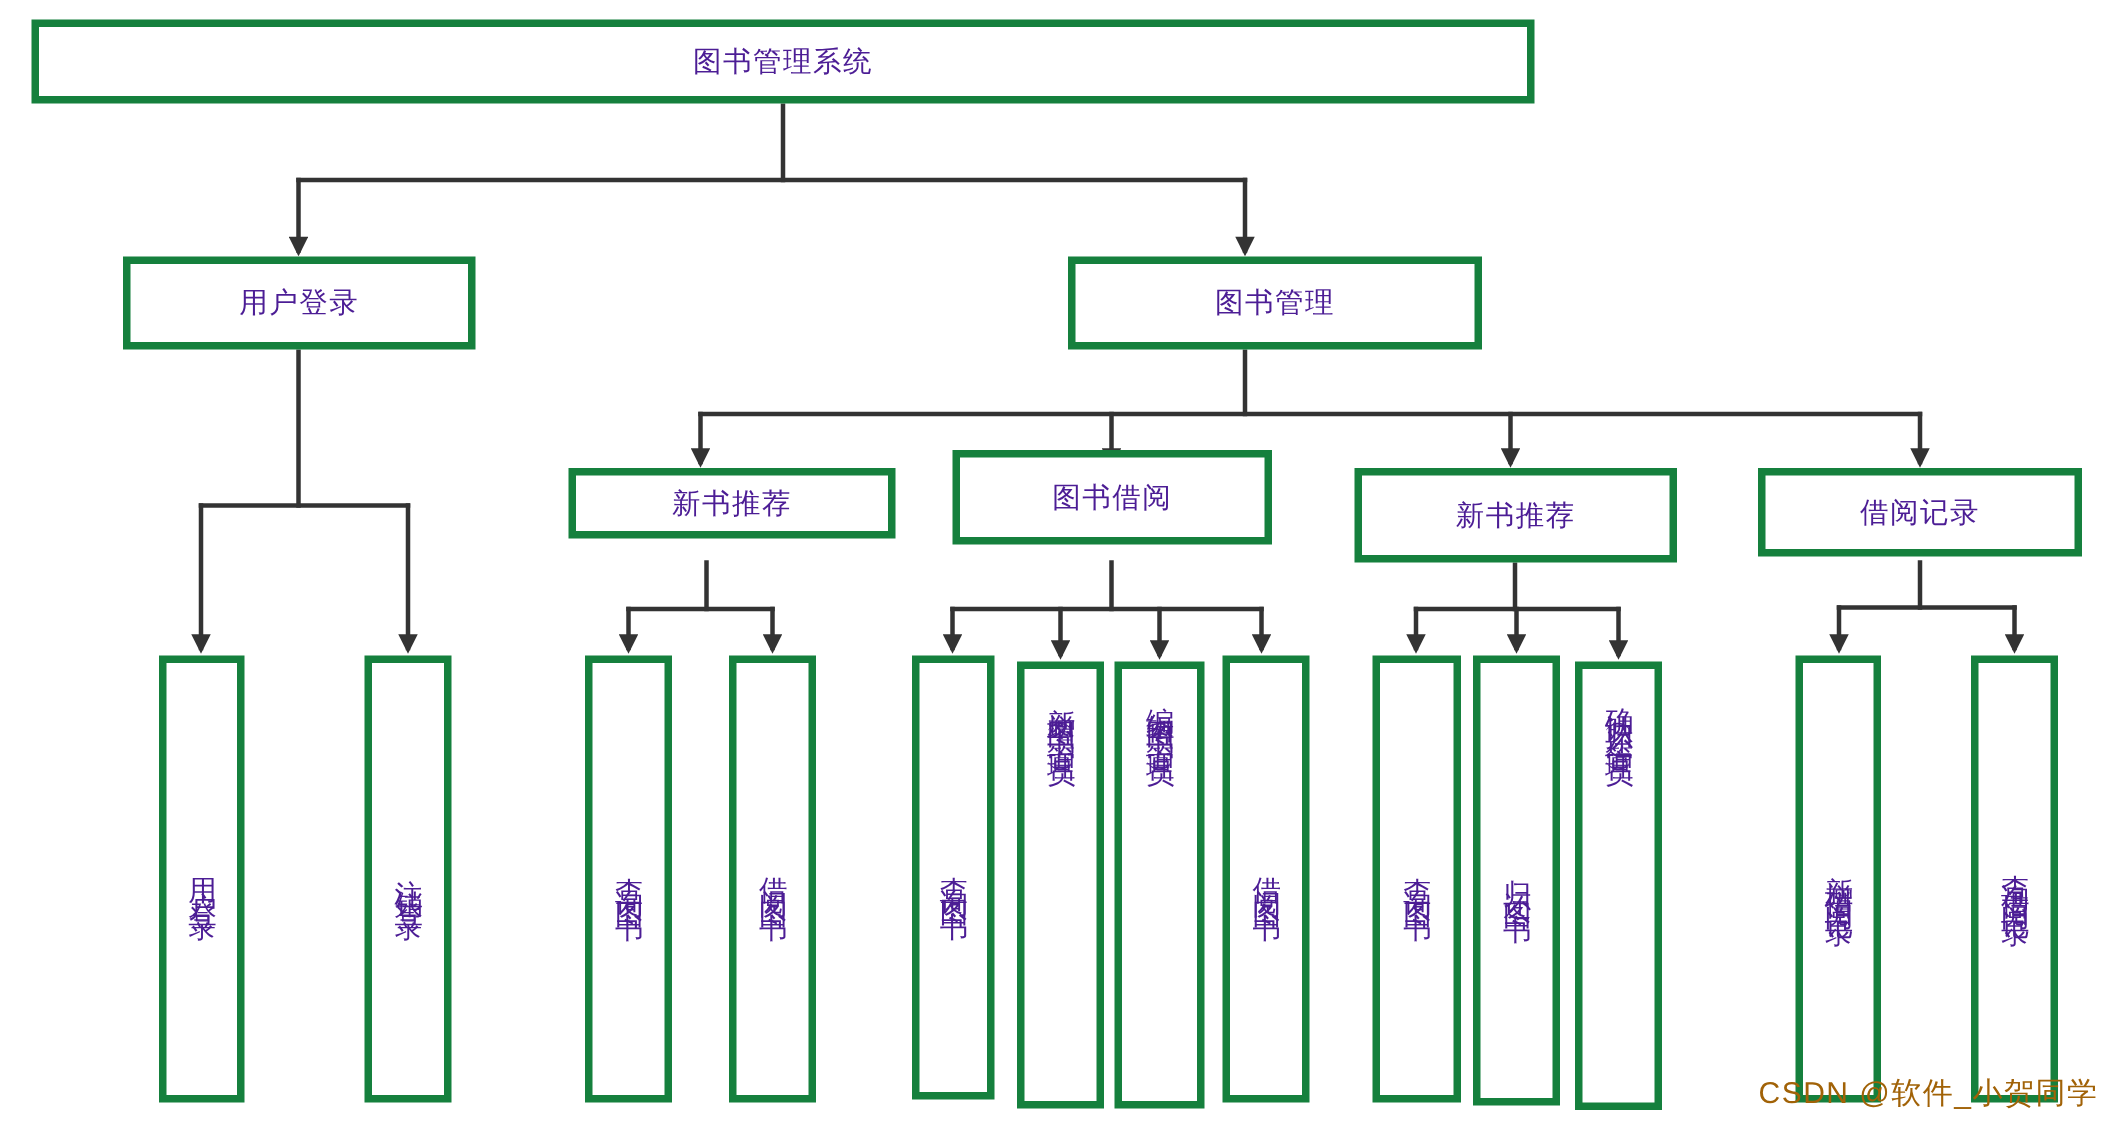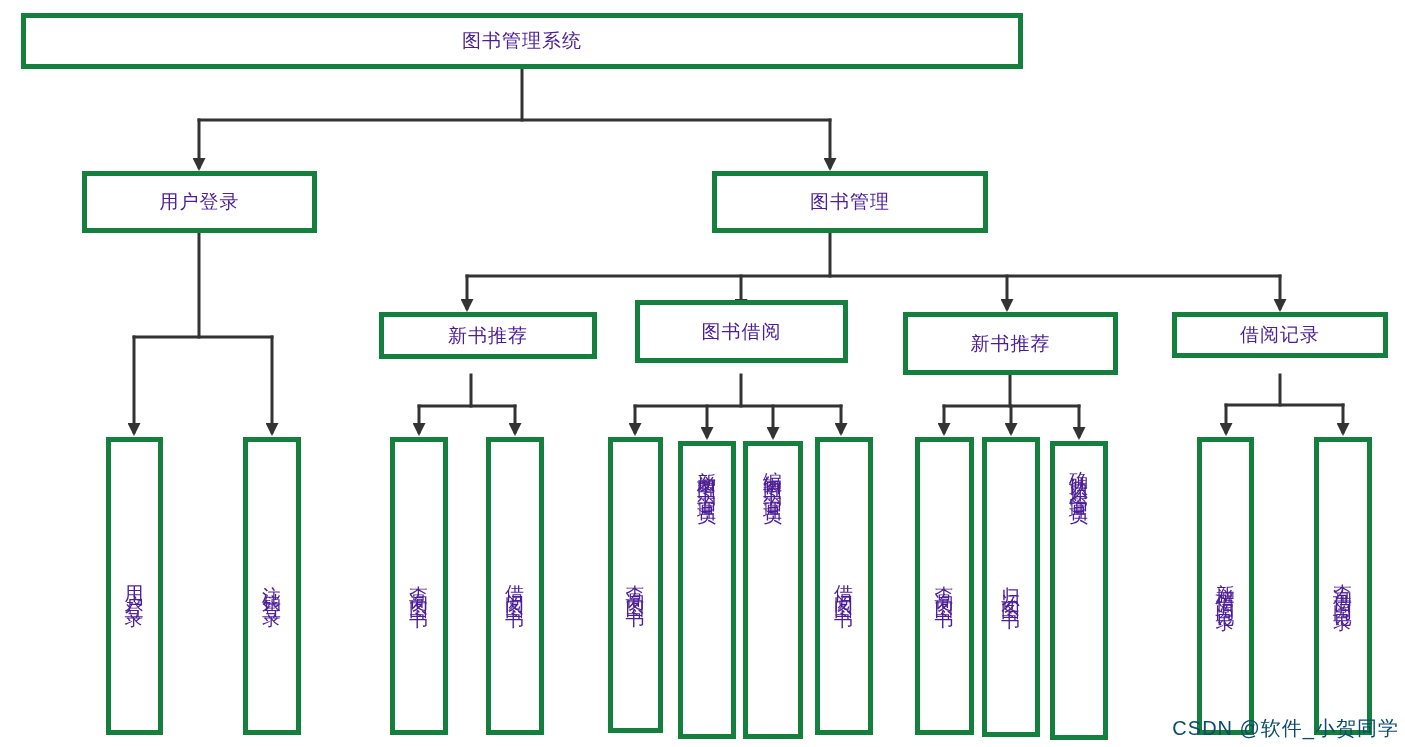--- a/index.html
+++ b/index.html
@@ -42,21 +42,21 @@
   .node.v.long{
     letter-spacing:5px;
     justify-content:flex-start;
     padding-top:10px;
   }
   .watermark{
     position:absolute;
     right:6px;
     bottom:5px;
     font-size:20px;
-    color:#0c4a6e;
+    color:#a16207;
     letter-spacing:1px;
     z-index:3;
     white-space:nowrap;
   }
 </style>
 </head>
 <body>
 
 <div class="canvas">
 
@@ -111,21 +111,21 @@
   </svg>
 
   <div class="node h" style="left:21px;top:13px;width:1002px;height:56px">图书管理系统</div>
 
   <div class="node h" style="left:82px;top:171px;width:235px;height:62px">用户登录</div>
   <div class="node h" style="left:712px;top:171px;width:276px;height:62px">图书管理</div>
 
   <div class="node h" style="left:379px;top:312px;width:218px;height:47px">新书推荐</div>
   <div class="node h" style="left:635px;top:300px;width:213px;height:63px">图书借阅</div>
   <div class="node h" style="left:903px;top:312px;width:215px;height:63px">新书推荐</div>
-  <div class="node h" style="left:1172px;top:312px;width:216px;height:46px">借阅记录</div>
+  <div class="node h" style="left:1172px;top:312px;width:216px;height:59px">借阅记录</div>
 
   <div class="node v" style="left:106px;top:437px;width:57px;height:298px">用户登录</div>
   <div class="node v" style="left:243px;top:437px;width:58px;height:298px">注销登录</div>
 
   <div class="node v" style="left:390px;top:437px;width:58px;height:298px">查询图书</div>
   <div class="node v" style="left:486px;top:437px;width:58px;height:298px">借阅图书</div>
 
   <div class="node v" style="left:608px;top:437px;width:55px;height:296px">查询图书</div>
   <div class="node v long" style="left:678px;top:441px;width:58px;height:298px">新增图书（管理员）</div>
   <div class="node v long" style="left:743px;top:441px;width:60px;height:298px">编辑图书（管理员）</div>

